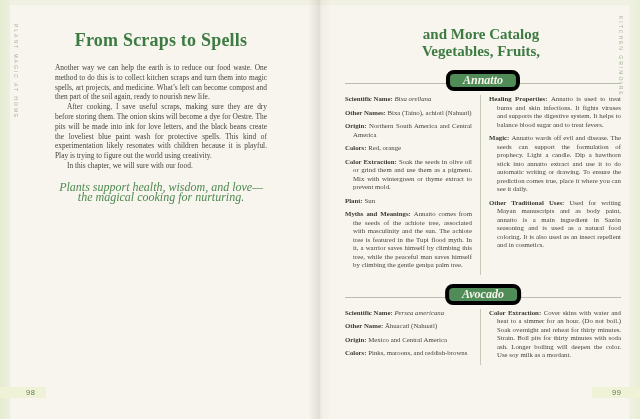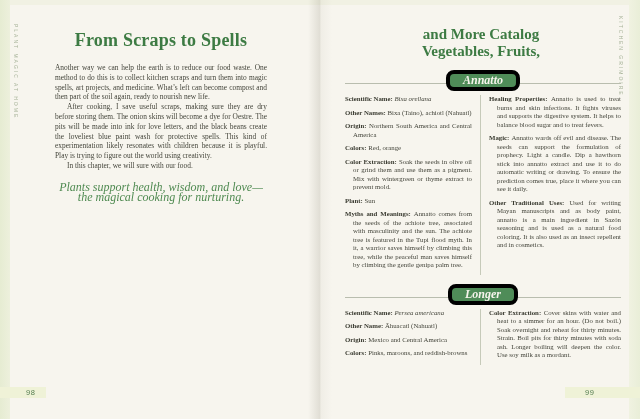--- a/index.html
+++ b/index.html
@@ -52,21 +52,21 @@
   .column-right{width:140px;padding-left:8px;flex:1;}
   .entry{margin:0 0 5px 0;padding-left:8px;text-indent:-8px;text-align:justify;}
   .entry-label{font-weight:bold;color:#3a3b31;}
   .entry-value.italic{font-style:italic;}
   .catalog-section{margin-bottom:9px;}
   
   .page-band{position:absolute;bottom:21px;height:11px;background:#eff2d7;
     font-family:"Liberation Sans", sans-serif;
     font-size:7.5px;line-height:11px;color:#557e50;letter-spacing:0.5px;}
   .page-band.left{left:0;width:46px;text-align:right;padding-right:12px;box-sizing:border-box;padding-left:26px;}
-  .page-band.right{right:0;width:75px;text-align:left;padding-left:20px;box-sizing:border-box;}
+  .page-band.right{right:0;width:48px;text-align:left;padding-left:20px;box-sizing:border-box;}
 </style>
 </head>
 <body>
 
 <div class="deckle-top"></div>
 <div class="deckle-left"></div>
 <div class="deckle-right"></div>
 <div class="gutter"></div>
 
 <div class="margin-text left">PLANT MAGIC AT HOME</div>
@@ -109,21 +109,21 @@
           <div class="col column-right">
             <p class="entry"><span class="entry-label">Healing Properties: </span><span class="entry-value">Annatto is used to treat burns and skin infections. It fights viruses and supports the digestive system. It helps to balance blood sugar and to treat fevers.</span></p>
             <p class="entry"><span class="entry-label">Magic: </span><span class="entry-value">Annatto wards off evil and disease. The seeds can support the formulation of prophecy. Light a candle. Dip a hawthorn stick into annatto extract and use it to do automatic writing or drawing. To ensure the prediction comes true, place it where you can see it daily.</span></p>
             <p class="entry"><span class="entry-label">Other Traditional Uses: </span><span class="entry-value">Used for writing Mayan manuscripts and as body paint, annatto is a main ingredient in Sazón seasoning and is used as a natural food coloring. It is also used as an insect repellent and in cosmetics.</span></p>
           </div>
         </div>
       </section>
       <section class="catalog-section">
         <div class="section-header">
           <div class="section-rule"></div>
-          <span class="section-badge">Longer</span>
+          <span class="section-badge">Avocado</span>
         </div>
         <div class="section-columns">
           <div class="col column-left">
             <p class="entry"><span class="entry-label">Scientific Name: </span><span class="entry-value italic">Persea americana</span></p>
             <p class="entry"><span class="entry-label">Other Name: </span><span class="entry-value">Āhuacatl (Nahuatl)</span></p>
             <p class="entry"><span class="entry-label">Origin: </span><span class="entry-value">Mexico and Central America</span></p>
             <p class="entry"><span class="entry-label">Colors: </span><span class="entry-value">Pinks, maroons, and reddish-browns</span></p>
           </div>
           <div class="col column-right">
             <p class="entry"><span class="entry-label">Color Extraction: </span><span class="entry-value">Cover skins with water and heat to a simmer for an hour. (Do not boil.) Soak overnight and reheat for thirty minutes. Strain. Boil pits for thirty minutes with soda ash. Longer boiling will deepen the color. Use soy milk as a mordant.</span></p>

